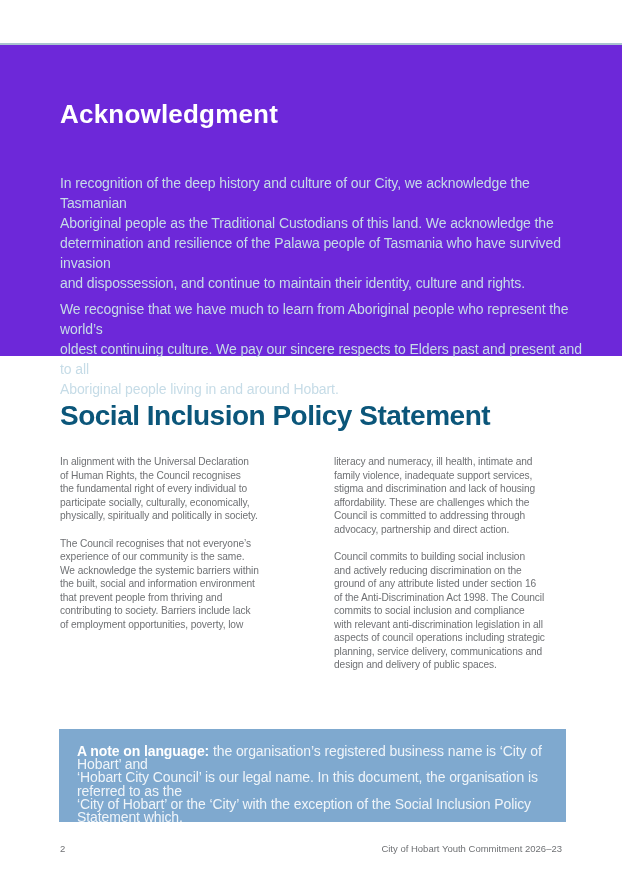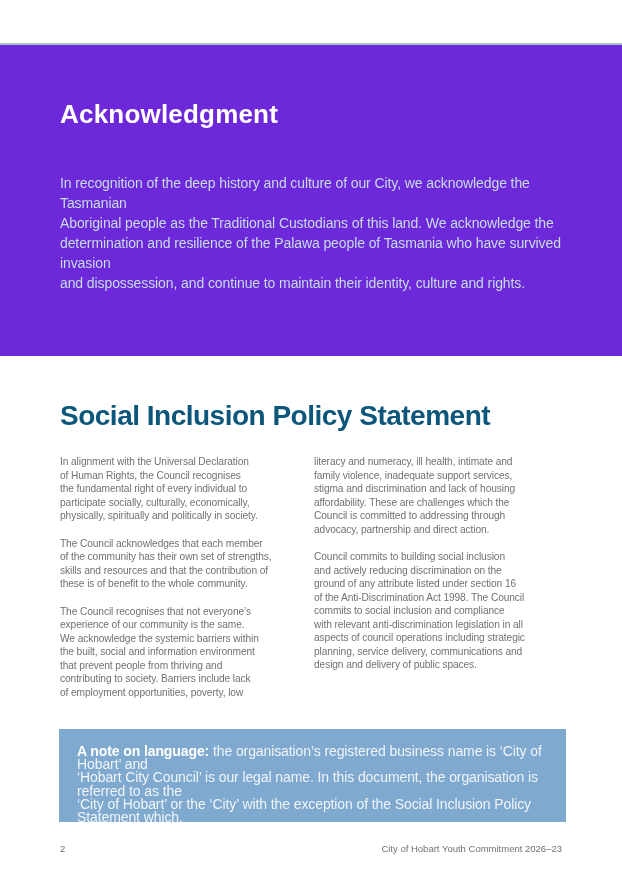--- a/index.html
+++ b/index.html
@@ -62,27 +62,27 @@
     font-weight: bold;
     color: #0b567a;
     letter-spacing: -0.5px;
   }
   .columns {
     position: absolute;
     top: 455px;
     left: 60px;
     width: 508px;
     display: flex;
-    gap: 6px;
+    gap: 14px;
   }
   .col {
     flex: 0 0 auto;
   }
   .col-left  { width: 248px; }
-  .col-right { width: 246px; }
+  .col-right { width: 246px; margin-left: 12px; }
   .col p {
     margin: 0 0 14px 0;
     font-size: 10.2px;
     line-height: 13.5px;
     color: #6f7174;
     white-space: pre-line;
     letter-spacing: -0.1px;
   }
   
   .note-box {
@@ -125,36 +125,35 @@
 
 <div class="page">
 
   <div class="band">
     <h1>Acknowledgment</h1>
     <div class="band-text">
       <p>In recognition of the deep history and culture of our City, we acknowledge the Tasmanian
 Aboriginal people as the Traditional Custodians of this land. We acknowledge the
 determination and resilience of the Palawa people of Tasmania who have survived invasion
 and dispossession, and continue to maintain their identity, culture and rights.</p>
+      <p>We recognise that we have much to learn from Aboriginal people who represent the world’s
+oldest continuing culture. We pay our sincere respects to Elders past and present and to all
+Aboriginal people living in and around Hobart.</p>
     </div>
   </div>
 
   <h2 class="policy-title">Social Inclusion Policy Statement</h2>
 
   <div class="columns">
     <div class="col col-left">
       <p>In alignment with the Universal Declaration
 of Human Rights, the Council recognises
 the fundamental right of every individual to
 participate socially, culturally, economically,
 physically, spiritually and politically in society.</p>
-      <p>The Council acknowledges that each member
-of the community has their own set of strengths,
-skills and resources and that the contribution of
-these is of benefit to the whole community.</p>
       <p>The Council recognises that not everyone’s
 experience of our community is the same.
 We acknowledge the systemic barriers within
 the built, social and information environment
 that prevent people from thriving and
 contributing to society. Barriers include lack
 of employment opportunities, poverty, low</p>
     </div>
     <div class="col col-right">
       <p>literacy and numeracy, ill health, intimate and

